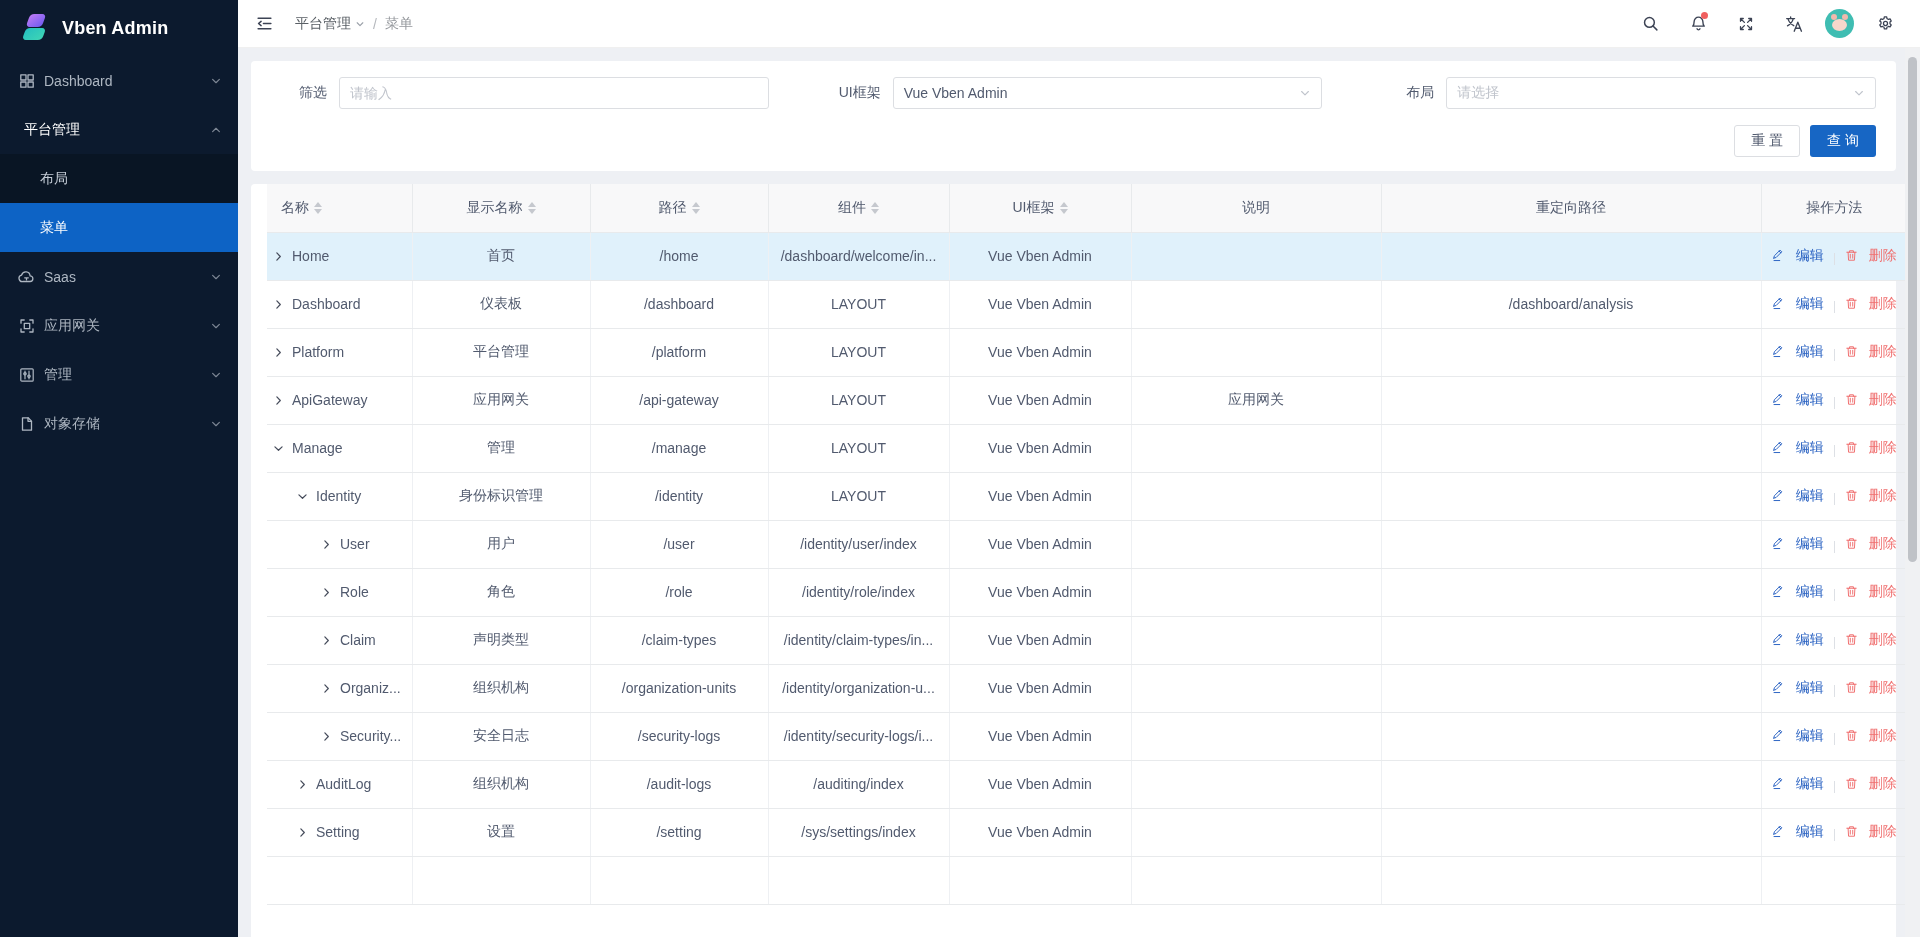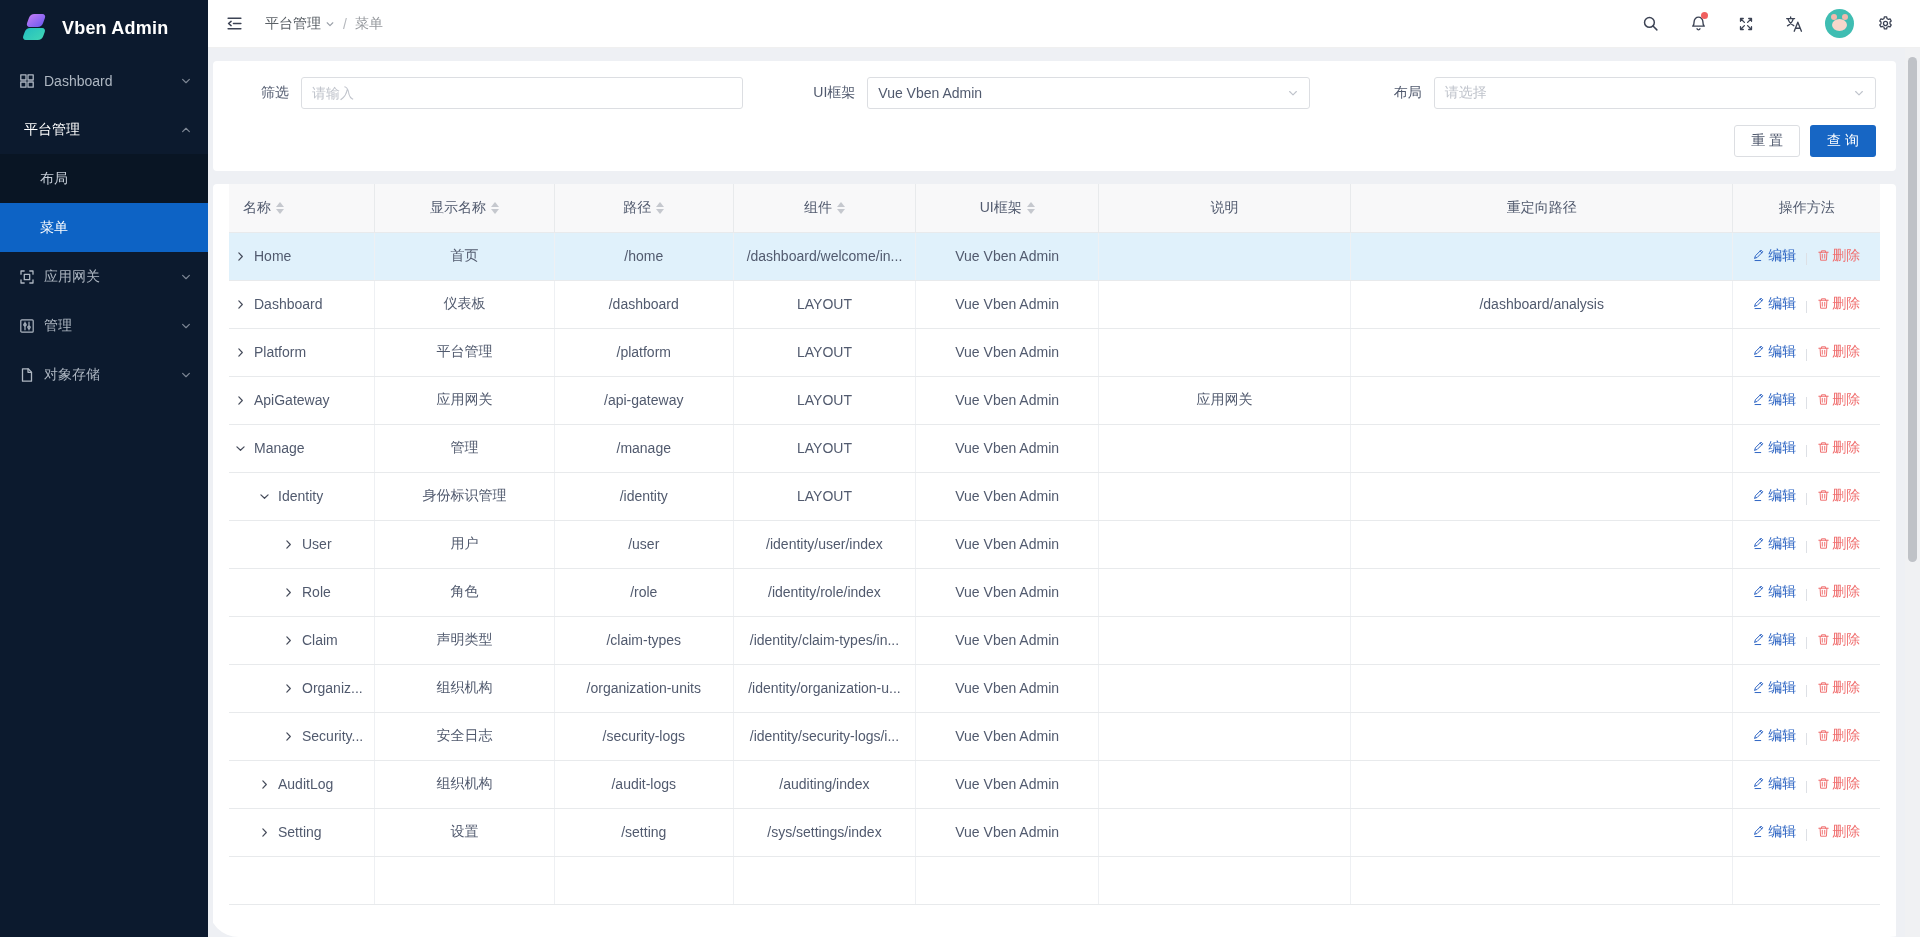--- a/index.html
+++ b/index.html
@@ -5,21 +5,21 @@
   * { box-sizing: border-box; }
   html,body { margin:0; padding:0; }
   body {
     width:1920px; height:937px; overflow:hidden;
     font-family:"Liberation Sans","DejaVu Sans",sans-serif;
     font-size:14px; color:#515a6e; background:#eef0f4;
   }
   .app { display:flex; height:100%; }
 
   
-  .sidebar { width:208px; flex-shrink:0; background:#0c1a2e; color:#aeb7c2; overflow:hidden; }
+  .sidebar { width:238px; flex-shrink:0; background:#0c1a2e; color:#aeb7c2; overflow:hidden; }
   .logo { height:56px; display:flex; align-items:center; padding-left:20px; gap:10px; }
   .logo-mark { position:relative; width:32px; height:30px; }
   .logo-mark i { position:absolute; display:block; border-radius:4px; }
   .logo-mark .p1 { width:16px; height:13px; left:8px; top:1px; background:linear-gradient(135deg,#c07bf5,#6e5bf0); transform:skewX(-20deg); }
   .logo-mark .p2 { width:20px; height:12px; left:4px; top:15px; background:linear-gradient(135deg,#25bfc0,#3fd6b5); transform:skewX(-20deg); }
   .logo-title { color:#fff; font-weight:bold; font-size:18px; letter-spacing:.2px; }
   .side-item { display:flex; align-items:center; cursor:pointer; }
   .side-item.top { height:49px; padding:0 16px 0 18px; gap:9px; }
   .side-item.top.noicon { padding-left:24px; }
   .side-item.top.expanded { color:#fff; }
@@ -42,21 +42,21 @@
   .crumb .cchev { color:#9aa0a8; display:flex; }
   .topbar-right { margin-left:auto; display:flex; align-items:center; gap:14px; }
   .tb-icon { width:34px; height:34px; display:flex; align-items:center; justify-content:center; color:#3c4354; cursor:pointer; position:relative; border-radius:4px; }
   .tb-icon .dot { position:absolute; top:5px; right:7px; width:7px; height:7px; border-radius:50%; }
   .avatar { width:29px; height:29px; border-radius:50%; cursor:pointer; position:relative; overflow:hidden; }
   .avatar .face { position:absolute; left:7px; top:10px; width:15px; height:12px; border-radius:50%; background:#f6d7cb; }
   .avatar .ear1,.avatar .ear2 { position:absolute; top:5px; width:6px; height:6px; border-radius:50%; background:#f0b9ad; }
   .avatar .ear1{ left:6px; } .avatar .ear2{ right:6px; }
 
   
-  .content { flex:1; padding:13px 24px 0 5px; overflow:hidden;border-radius:31px; }
+  .content { flex:1; padding:13px 24px 0 13px; overflow:hidden; }
   .card { background:#fff; border-radius:4px; }
 
   .filter-card { padding:16px 20px 14px; }
   .filter-row { display:flex; }
   .f-group { display:flex; align-items:center; flex:1; margin-right:56px; }
   .f-group:last-child { margin-right:0; }
   .f-label { width:70px; text-align:right; margin-right:12px; color:#515a6e; white-space:nowrap; flex-shrink:0; }
   .f-label.narrow { width:56px; }
   .f-input, .f-select { flex:1; height:32px; border:1px solid #dcdee2; border-radius:3px; padding:0 10px; font-size:14px; color:#515a6e; font-family:inherit; outline:none; background:#fff; }
   .f-input::placeholder { color:#c0c4cc; }
@@ -83,21 +83,21 @@
   .grid td { height:48px; border-bottom:1px solid #e8eaec; border-right:1px solid #eef0f3; text-align:center; color:#515a6e; padding:0 8px; overflow:hidden; white-space:nowrap; text-overflow:ellipsis; }
   .grid td:last-child { border-right:none; }
   .grid tr.hl td { background:#e0f1fb;text-align:center; }
   .th-inner { display:inline-flex; align-items:center; gap:5px; }
   .sort { display:inline-flex; flex-direction:column; gap:2px; cursor:pointer; }
   .sort i { width:0; height:0; border-left:4px solid transparent; border-right:4px solid transparent; }
   .sort .su { border-bottom:5px solid #c5c8ce; }
   .sort .sd { border-top:5px solid #c5c8ce; }
   .name-cell { display:flex; align-items:center; gap:8px; }
   .row-chev { display:flex; color:#464c5b; cursor:pointer; flex-shrink:0; }
-  .act-link { display:inline-flex; align-items:center; gap:2px; cursor:pointer; }
+  .act-link { display:inline-flex; align-items:center; gap:11px; cursor:pointer; }
   .act-sep { display:inline-block; width:1px; height:12px; background:#dde0e5; margin:0 10px; vertical-align:middle; }
 
   
   .pscroll { position:fixed; top:48px; right:0; width:15px; bottom:0; background:#f0f1f3; }
   .pscroll .thumb { position:absolute; top:9px; left:3px; width:9px; height:505px; border-radius:5px; background:#bfc2c7; cursor:pointer; }
 </style>
 </head>
 <body>
 
 <div class="app">
@@ -133,20 +133,34 @@
             <svg width="12" height="12" viewBox="0 0 16 16" fill="none" stroke="currentColor" stroke-width="1.6" stroke-linecap="round" stroke-linejoin="round">
               <path d="M3.5 5.8L8 10.3 12.5 5.8"></path>
             </svg>
           </span>
         </div>
         <div class="side-item sub">
           <span class="lbl">布局</span>
         </div>
         <div class="side-item sub active" style="background: rgb(13, 99, 197);">
           <span class="lbl">菜单</span>
+        </div>
+        <div class="side-item top">
+          <span class="side-icon">
+            <svg width="17" height="17" viewBox="0 0 16 16" fill="none" stroke="currentColor" stroke-width="1.2" stroke-linecap="round" stroke-linejoin="round">
+              <path d="M4.8 12.7h6.6a2.6 2.6 0 000-5.2 4.1 4.1 0 00-8-.9 3.05 3.05 0 001.4 6.1z"></path>
+              <path d="M6.3 9.2h3.4M8 9.2v2"></path>
+            </svg>
+          </span>
+          <span class="lbl">Saas</span>
+          <span class="side-chevron down">
+            <svg width="12" height="12" viewBox="0 0 16 16" fill="none" stroke="currentColor" stroke-width="1.6" stroke-linecap="round" stroke-linejoin="round">
+              <path d="M3.5 5.8L8 10.3 12.5 5.8"></path>
+            </svg>
+          </span>
         </div>
         <div class="side-item top">
           <span class="side-icon">
             <svg width="16" height="16" viewBox="0 0 16 16" fill="none" stroke="currentColor" stroke-width="1.3" stroke-linecap="round" stroke-linejoin="round">
               <path d="M2 5.2V2h3.2M10.8 2H14v3.2M14 10.8V14h-3.2M5.2 14H2v-3.2"></path>
               <rect x="5.3" y="5.3" width="5.4" height="5.4"></rect>
             </svg>
           </span>
           <span class="lbl">应用网关</span>
           <span class="side-chevron down">

